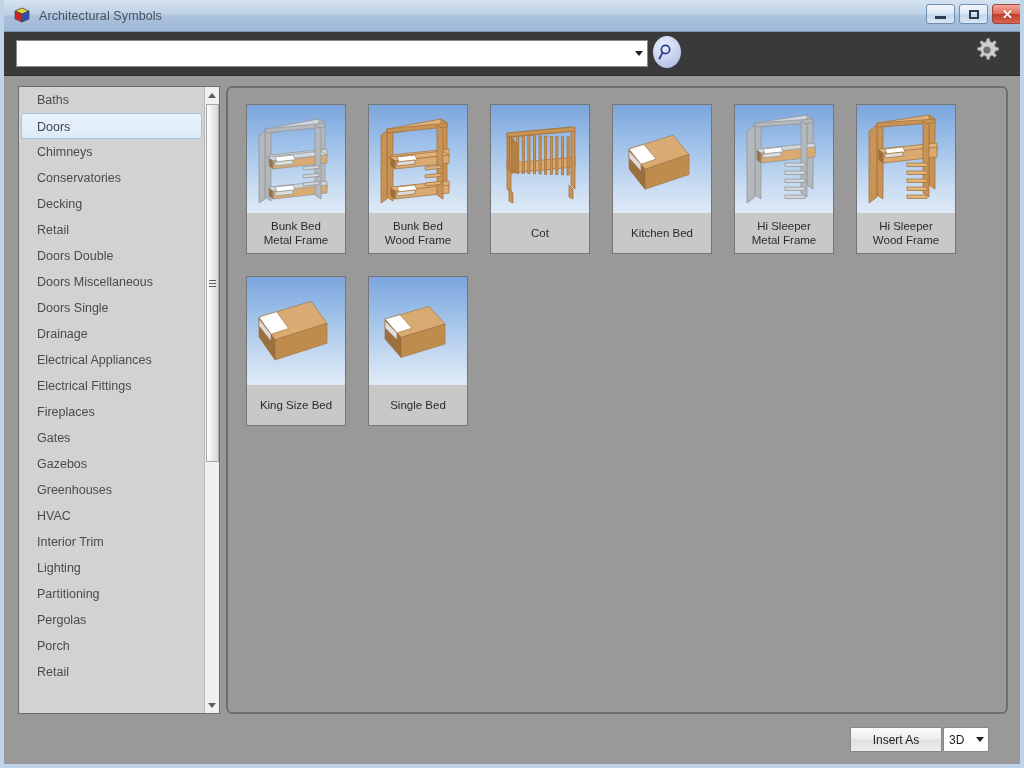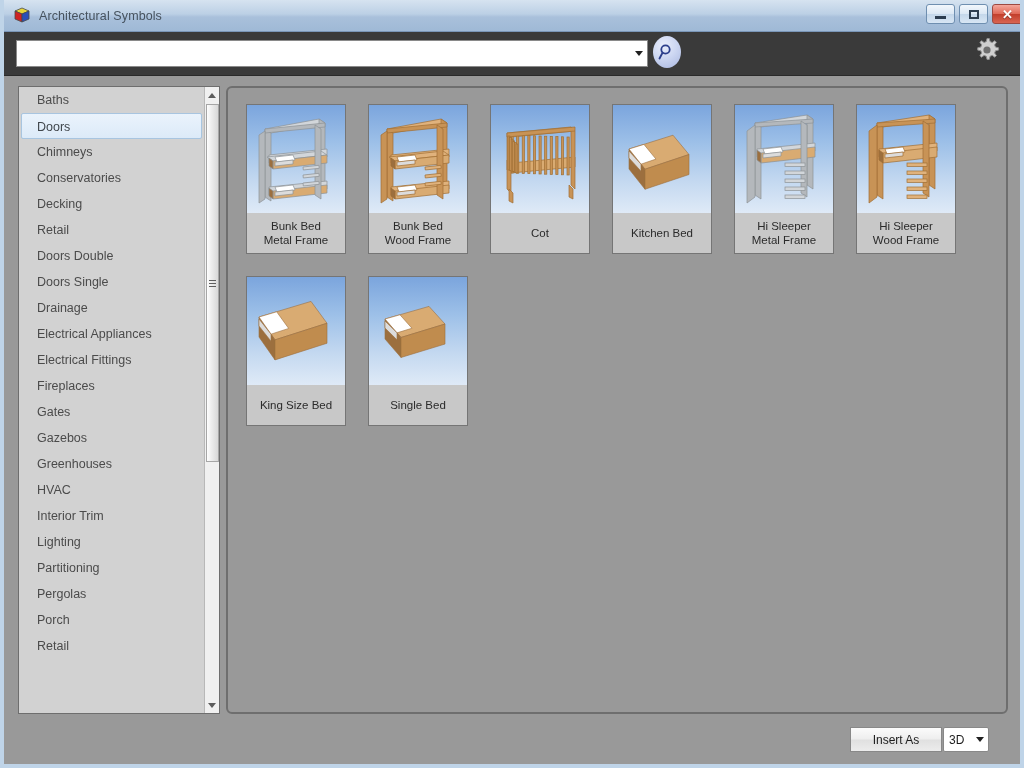--- a/index.html
+++ b/index.html
@@ -366,20 +366,21 @@
 
     <div id="sidebar">
       <div id="list-viewport">
           <div class="list-item"><span>Baths</span></div>
           <div class="list-item selected"><span>Doors</span></div>
           <div class="list-item"><span>Chimneys</span></div>
           <div class="list-item"><span>Conservatories</span></div>
           <div class="list-item"><span>Decking</span></div>
           <div class="list-item"><span>Retail</span></div>
           <div class="list-item"><span>Doors Double</span></div>
+          <div class="list-item"><span>Doors Miscellaneous</span></div>
           <div class="list-item"><span>Doors Single</span></div>
           <div class="list-item"><span>Drainage</span></div>
           <div class="list-item"><span>Electrical Appliances</span></div>
           <div class="list-item"><span>Electrical Fittings</span></div>
           <div class="list-item"><span>Fireplaces</span></div>
           <div class="list-item"><span>Gates</span></div>
           <div class="list-item"><span>Gazebos</span></div>
           <div class="list-item"><span>Greenhouses</span></div>
           <div class="list-item"><span>HVAC</span></div>
           <div class="list-item"><span>Interior Trim</span></div>

